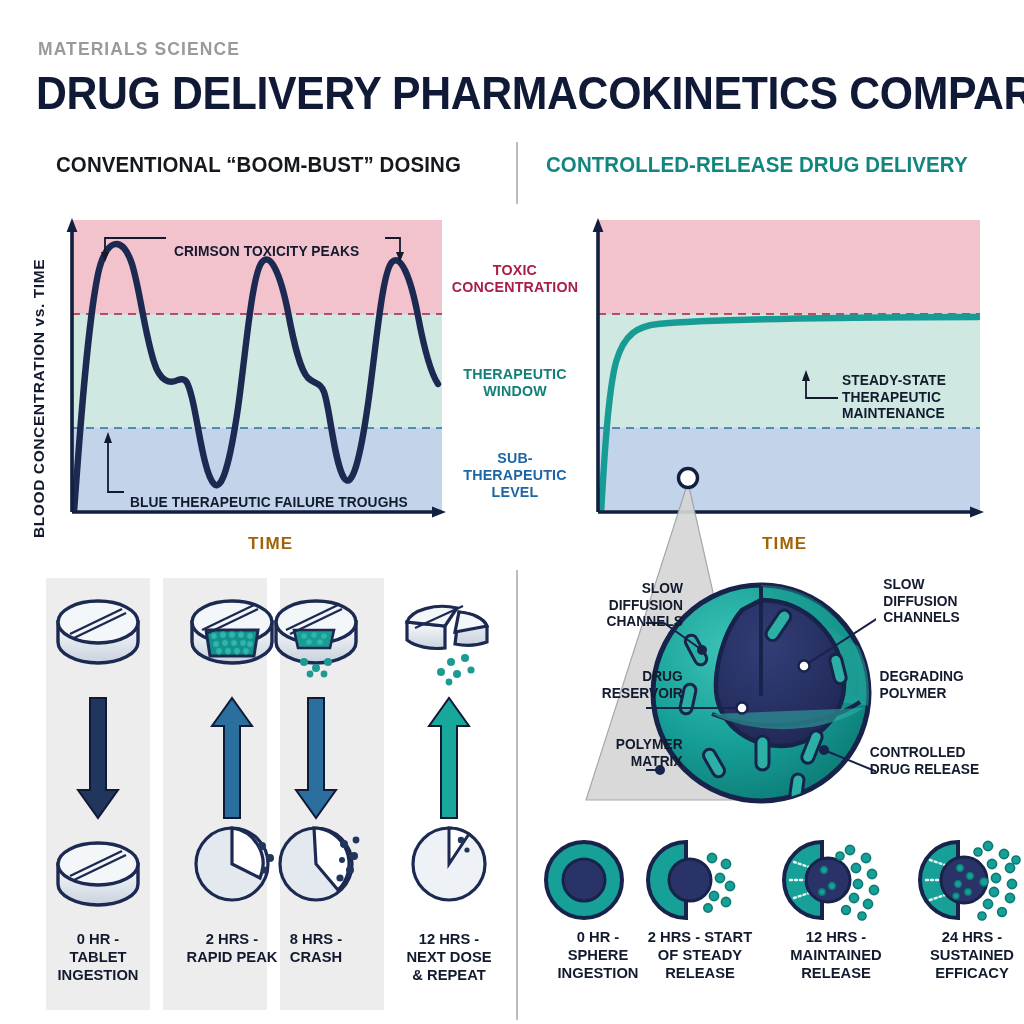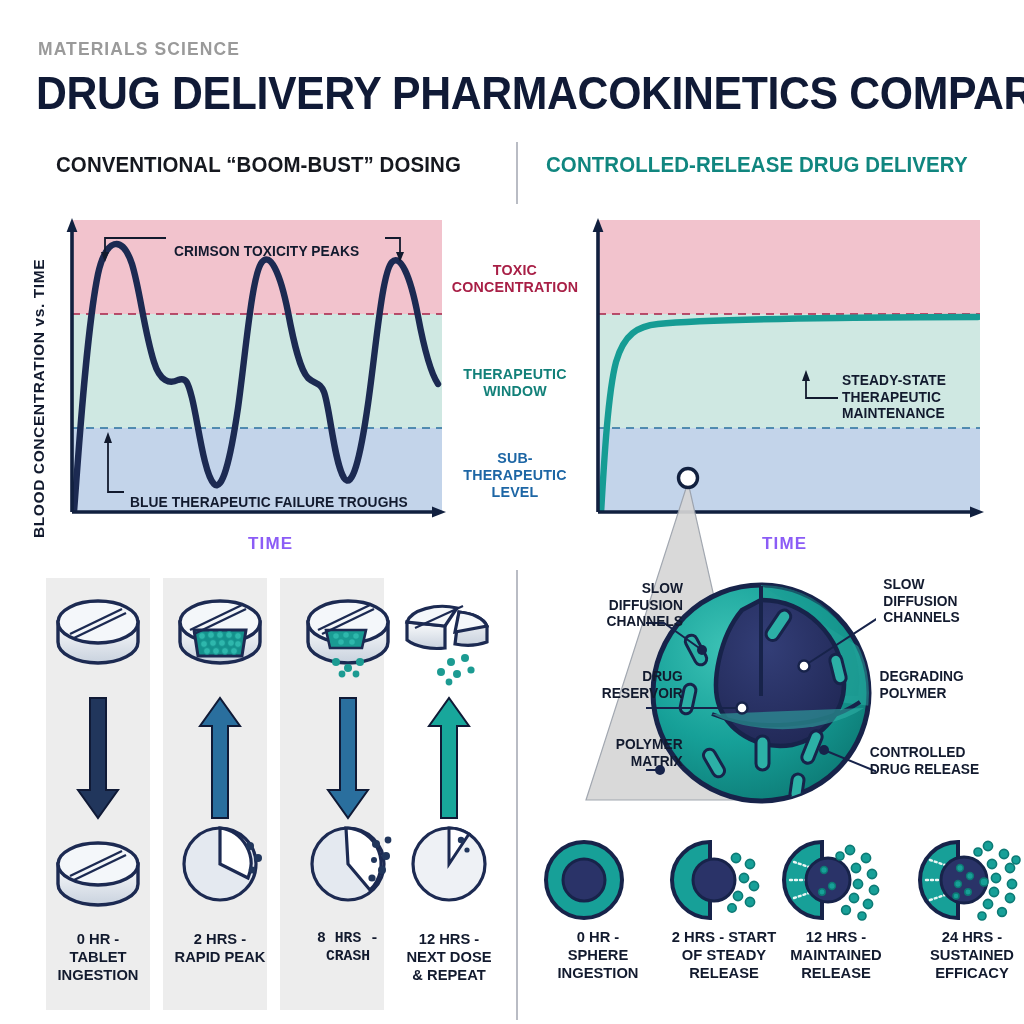--- a/index.html
+++ b/index.html
@@ -49,21 +49,21 @@
     position:absolute;text-align:center;font-weight:700;
     font-size:15px;line-height:1.12;letter-spacing:0.2px;
     transform:scaleX(0.95);
   }
   .zlab.toxic{color:#a81f46;}
   .zlab.window{color:#128079;}
   .zlab.sub{color:#1d66a5;}
 
   .axlabel{
     position:absolute;font-weight:700;font-size:17px;letter-spacing:1.2px;
-    color:#8b5cf6;
+    color:#a16207;
   }
   .ylabel{
     position:absolute;font-weight:700;font-size:15.5px;letter-spacing:0.6px;
     color:#121a2e;white-space:nowrap;
     transform-origin:left bottom;transform:rotate(-90deg);
   }
   .anno{
     position:absolute;font-weight:700;font-size:14.5px;letter-spacing:0.1px;
     color:#121a2e;white-space:nowrap;transform:scaleX(0.95);
     transform-origin:left center;
@@ -74,34 +74,34 @@
   .panelrow{position:absolute;left:46px;top:578px;width:466px;height:438px;}
   .panel{
     position:absolute;top:0;width:104px;height:432px;background:#ededed;
   }
   .panel.p0{left:0;}
   .panel.p1{left:117px;}
   .panel.p2{left:234px;}
   .panel.p3{left:351px;background:transparent;}
   .pcell{position:absolute;top:0;width:104px;height:438px;}
   .pcell.c0{left:0;}
-  .pcell.c1{left:122px;text-decoration:underline;}
-  .pcell.c2{left:250px;font-family:Liberation Mono, monospace;}
+  .pcell.c1{left:134px;text-decoration:underline;}
+  .pcell.c2{left:218px;}
   .pcell.c3{left:351px;}
   .pcap{
     position:absolute;left:0;right:0;top:352px;
     text-align:center;font-weight:700;font-size:15.5px;line-height:1.16;
     color:#121a2e;transform:scaleX(0.95);
   }
 
   
   .sphrow{position:absolute;left:540px;top:836px;width:478px;height:188px;}
   .sphcell{position:absolute;top:0;width:112px;height:188px;}
   .sphcell.s0{left:2px;}
-  .sphcell.s1{left:128px;}
+  .sphcell.s1{left:104px;}
   .sphcell.s2{left:240px;}
   .sphcell.s3{left:376px;}
   .sphcap{
     position:absolute;left:-6px;right:-6px;top:92px;
     text-align:center;font-weight:700;font-size:15.5px;line-height:1.16;
     color:#121a2e;transform:scaleX(0.95);
   }
   .calloutlab{
     position:absolute;font-weight:700;font-size:14.5px;line-height:1.15;
     color:#121a2e;transform:scaleX(0.95);

